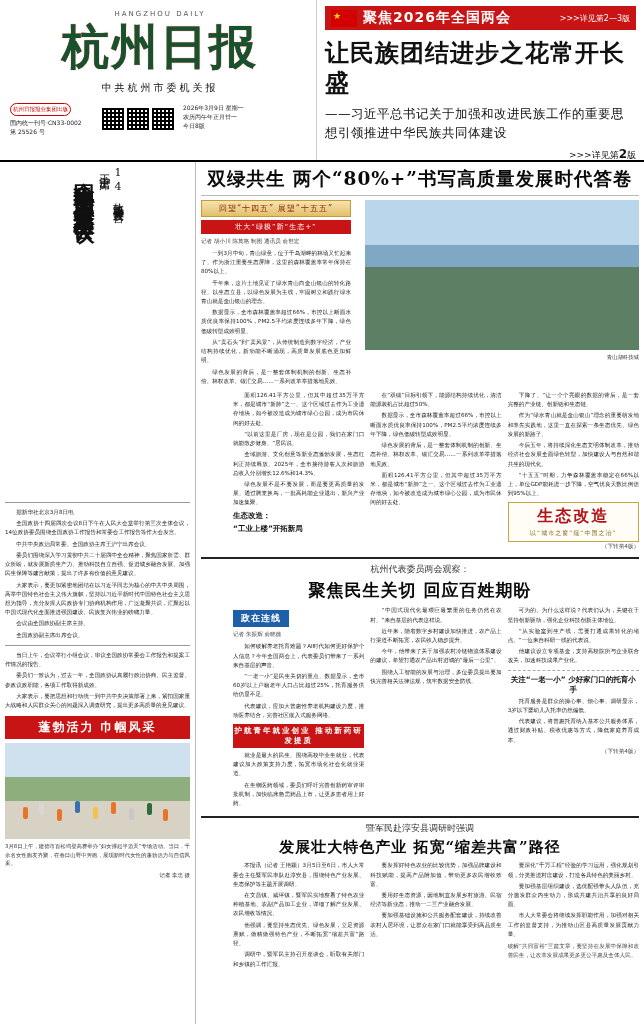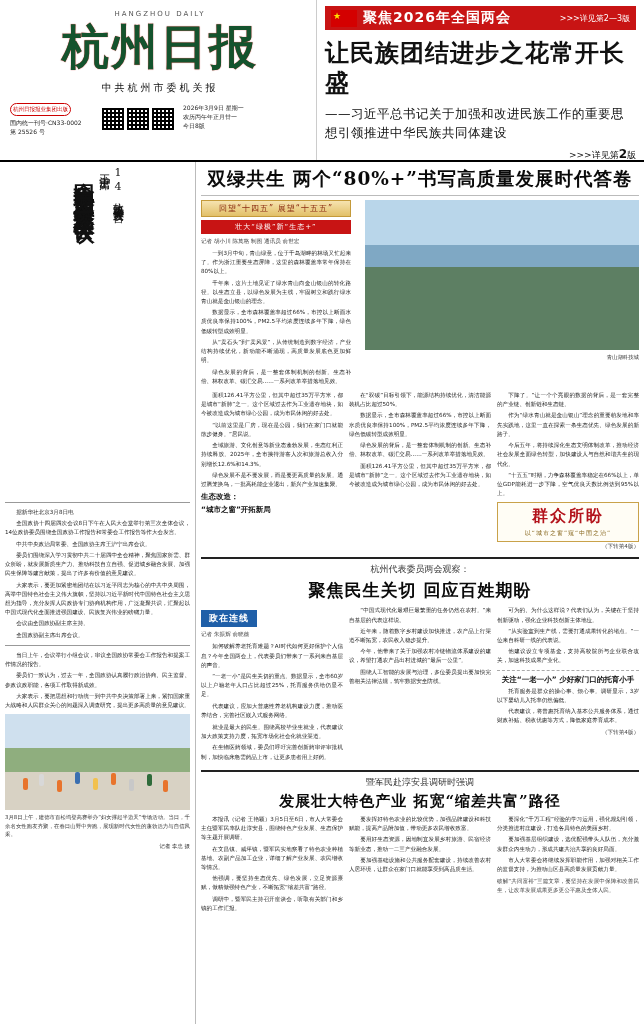--- a/index.html
+++ b/index.html
@@ -54,21 +54,21 @@
   .cap{font-size:5.4px;line-height:1.6;margin-top:3px;color:#333;text-align:justify;}
 
   .redbar{background:#c81414;color:#fff;text-align:center;font-size:12px;font-weight:bold;padding:3px 0;letter-spacing:2px;}
 
   .b-head{font-family:"DejaVu Serif","Liberation Serif",serif;font-weight:bold;font-size:17px;letter-spacing:1px;color:#0a0a0a;text-align:center;}
   .b-kicker{font-size:9px;text-align:center;color:#333;margin-bottom:3px;}
   .goldtitle{background:linear-gradient(180deg,#f6e3b0,#e2c068);border:1px solid #c49a3a;color:#8a2b12;font-size:8px;text-align:center;padding:2px 0;letter-spacing:1px;}
   .redtag{background:#c81414;color:#fff;font-size:7px;text-align:center;padding:2px 0;margin-top:3px;letter-spacing:1px;}
   .byline{font-size:5.6px;color:#444;margin-top:3px;line-height:1.6;}
 
-  .cols3{display:flex;gap:6px;}
+  .cols3{display:flex;gap:6px;margin-left:32px;}
   .cols2{display:flex;gap:14px;}
   .col{flex:1;}
 
   .subtitle-s{font-size:7.5px;font-weight:bold;margin:3px 0 2px 0;color:#111;}
   .bluechip{display:inline-block;background:#1f5fa8;color:#fff;font-size:9px;padding:2px 8px;font-weight:bold;letter-spacing:1px;}
 
   .sealbox{border:1px solid #c9a24a;padding:3px;text-align:center;background:#fffdf5;}
   .sealtitle{font-family:"DejaVu Serif","Liberation Serif",serif;color:#b3131b;font-size:16px;font-weight:bold;letter-spacing:2px;}
   .sealsub{font-size:6px;color:#8a6a22;margin-top:2px;letter-spacing:1px;}
 
@@ -141,20 +141,21 @@
       </div>
 
       <div class="hr"></div>
 
       <div class="ptext">
         <p>当日上午，会议举行小组会议，审议全国政协常委会工作报告和提案工作情况的报告。</p>
         <p>委员们一致认为，过去一年，全国政协认真履行政治协商、民主监督、参政议政职能，各项工作取得新成效。</p>
         <p>大家表示，要把思想和行动统一到中共中央决策部署上来，紧扣国家重大战略和人民群众关心的问题深入调查研究，提出更多高质量的意见建议。</p>
       </div>
 
+      <div class="redbar" style="margin-top:6px">蓬勃活力 巾帼风采</div>
 
       <div class="photo run" style="height:96px;margin-top:4px">
         <span class="runner" style="left:18px;bottom:20px"></span>
         <span class="runner" style="left:34px;bottom:24px;background:#d8d8d8"></span>
         <span class="runner" style="left:52px;bottom:18px;background:#e8742c"></span>
         <span class="runner" style="left:70px;bottom:26px;background:#3a6fb0"></span>
         <span class="runner" style="left:88px;bottom:20px;background:#f2c14e"></span>
         <span class="runner" style="left:106px;bottom:25px;background:#e8742c"></span>
         <span class="runner" style="left:124px;bottom:19px;background:#c8c8c8"></span>
         <span class="runner" style="left:142px;bottom:24px;background:#2f6b3a"></span>
@@ -191,59 +192,60 @@
 
       <div class="cols3" style="margin-top:3px">
         <div class="col">
           <div class="ptext">
             <p>面积126.41平方公里，但其中超过35万平方米，都是城市“新肺”之一。这个区域过去作为工业遗存地块，如今被改造成为城市绿心公园，成为市民休闲的好去处。</p>
             <p>“以前这里是厂房，现在是公园，我们在家门口就能散步健身。”居民说。</p>
             <p>全域旅游、文化创意等新业态蓬勃发展，生态红利正持续释放。2025年，全市接待游客人次和旅游总收入分别增长12.6%和14.3%。</p>
             <p>绿色发展不是不要发展，而是要更高质量的发展。通过腾笼换鸟，一批高耗能企业退出，新兴产业加速集聚。</p>
           </div>
           <div class="subtitle-s">生态改造：</div>
-          <div class="subtitle-s">“城市之窗”开拓新局</div>
+          <div class="subtitle-s">“工业上楼”开拓新局</div>
         </div>
         <div class="col">
           <div class="ptext">
             <p>在“双碳”目标引领下，能源结构持续优化，清洁能源装机占比超过50%。</p>
             <p>数据显示，全市森林覆盖率超过66%，市控以上断面水质优良率保持100%，PM2.5平均浓度连续多年下降，绿色低碳转型成效明显。</p>
             <p>绿色发展的背后，是一整套体制机制的创新。生态补偿、林权改革、碳汇交易……一系列改革举措落地见效。</p>
             <p>面积126.41平方公里，但其中超过35万平方米，都是城市“新肺”之一。这个区域过去作为工业遗存地块，如今被改造成为城市绿心公园，成为市民休闲的好去处。</p>
           </div>
         </div>
         <div class="col">
           <div class="ptext">
             <p>下降了。”让一个个亮眼的数据的背后，是一套完整的产业链、创新链和生态链。</p>
             <p>作为“绿水青山就是金山银山”理念的重要萌发地和率先实践地，这里一直在探索一条生态优先、绿色发展的新路子。</p>
             <p>今后五年，将持续深化生态文明体制改革，推动经济社会发展全面绿色转型，加快建设人与自然和谐共生的现代化。</p>
             <p>“十五五”时期，力争森林覆盖率稳定在66%以上，单位GDP能耗进一步下降，空气优良天数比例达到95%以上。</p>
           </div>
           <div class="sealbox" style="margin-top:4px">
-            <div class="sealtitle">群众所盼</div>
+            <div class="sealtitle">生态改造</div>
             <div class="sealsub">以“城市之窗”窥“中国之治”</div>
           </div>
           <div class="smallnote rightalign">（下转第4版）</div>
         </div>
       </div>
 
       <div class="sectionline"></div>
 
       <div class="b-kicker">杭州代表委员两会观察：</div>
       <div class="b-head">聚焦民生关切  回应百姓期盼</div>
 
       <div class="cols3" style="margin-top:4px">
         <div class="col">
           <div class="bluechip">政在连线</div>
           <div class="byline">记者 朱振辉 俞晓薇</div>
           <div class="ptext" style="margin-top:3px">
             <p>如何破解养老托育难题？AI时代如何更好保护个人信息？今年全国两会上，代表委员们带来了一系列来自基层的声音。</p>
             <p>“一老一小”是民生关切的重点。数据显示，全市60岁以上户籍老年人口占比超过25%，托育服务供给仍显不足。</p>
             <p>代表建议，应加大普惠性养老机构建设力度，推动医养结合，完善社区嵌入式服务网络。</p>
           </div>
+          <div class="redbar" style="font-size:7.5px;padding:2px 0;margin-top:4px">护航青年就业创业 推动新药研发提质</div>
           <div class="ptext" style="margin-top:3px">
             <p>就业是最大的民生。围绕高校毕业生就业，代表建议加大政策支持力度，拓宽市场化社会化就业渠道。</p>
             <p>在生物医药领域，委员们呼吁完善创新药审评审批机制，加快临床急需药品上市，让更多患者用上好药。</p>
           </div>
         </div>
         <div class="col">
           <div class="ptext">
             <p>“中国式现代化最艰巨最繁重的任务仍然在农村。”来自基层的代表这样说。</p>
             <p>近年来，随着数字乡村建设加快推进，农产品上行渠道不断拓宽，农民收入稳步提升。</p>
             <p>今年，他带来了关于加强农村冷链物流体系建设的建议，希望打通农产品出村进城的“最后一公里”。</p>

